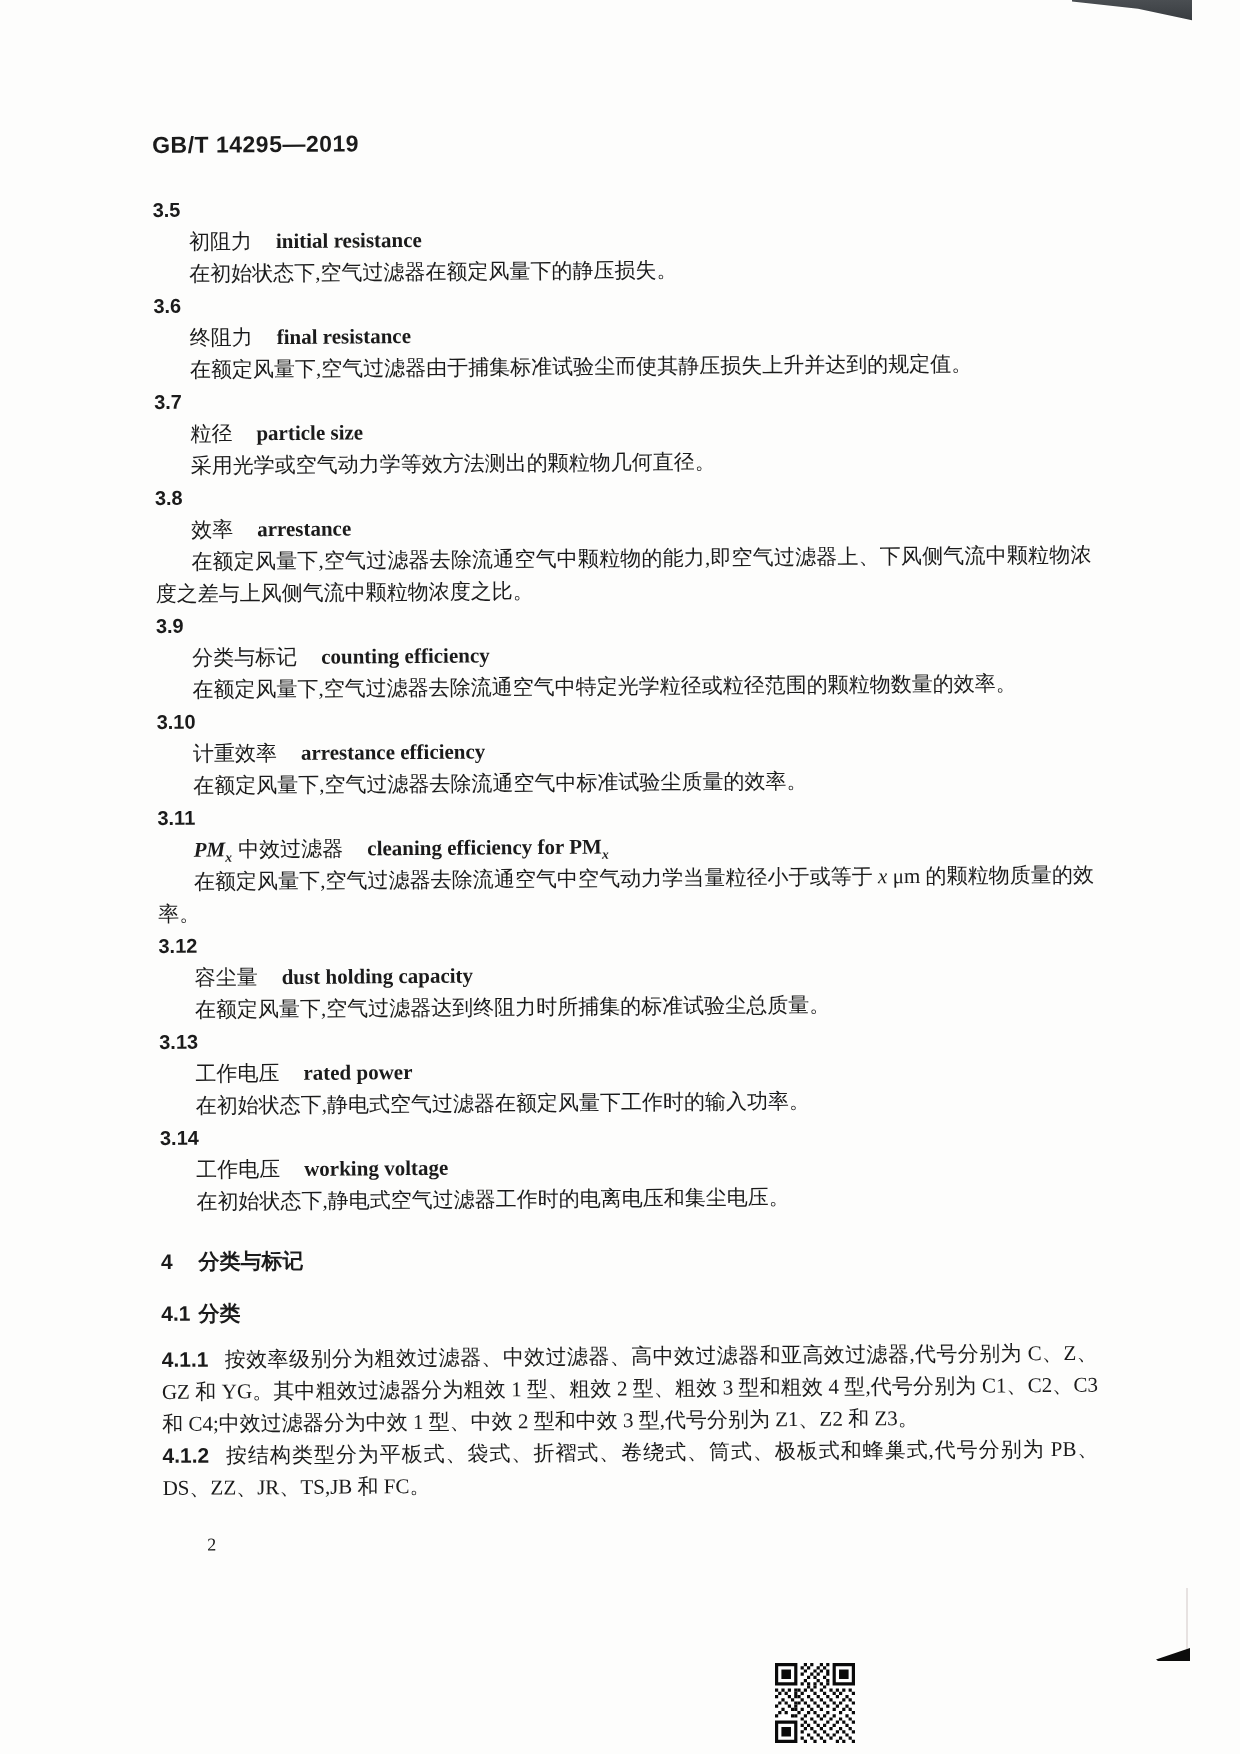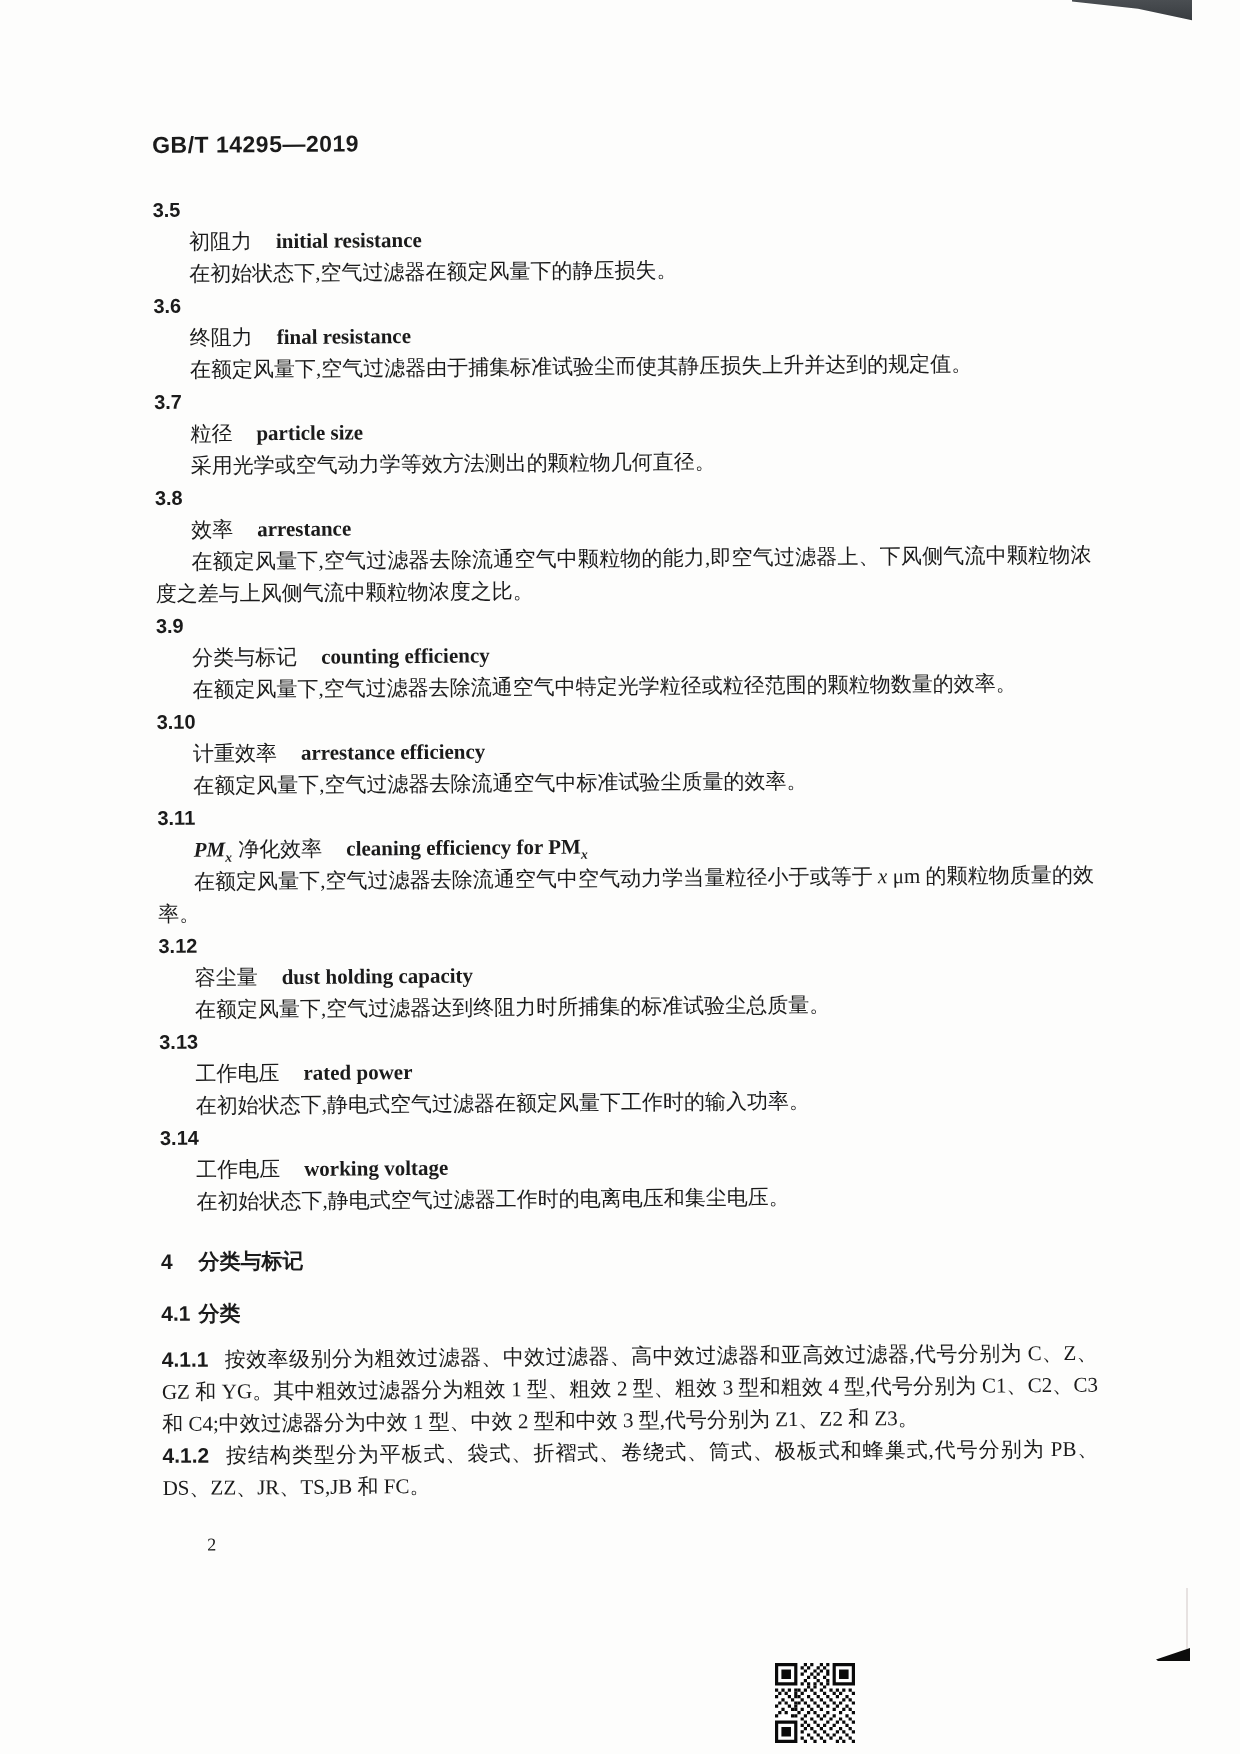--- a/index.html
+++ b/index.html
@@ -185,21 +185,21 @@
       <p class="def">在额定风量下,空气过滤器去除流通空气中特定光学粒径或粒径范围的颗粒物数量的效率。</p>
 
       <div class="term-num">3.10</div>
       <div class="term-heading">
         <span class="cjk">计重效率</span><span class="en">arrestance efficiency</span>
       </div>
       <p class="def">在额定风量下,空气过滤器去除流通空气中标准试验尘质量的效率。</p>
 
       <div class="term-num">3.11</div>
       <div class="term-heading">
-        <span class="lat">PM</span><sub class="var lat">x</sub><span class="cjk zh-post">净化效率</span><span class="en"><span>cleaning efficiency for PM</span><sub class="var">x</sub></span>
+        <span class="lat">PM</span><sub class="var lat">x</sub><span class="cjk zh-post">中效过滤器</span><span class="en"><span>cleaning efficiency for PM</span><sub class="var">x</sub></span>
       </div>
       <p class="def"><span>在额定风量下,空气过滤器去除流通空气中空气动力学当量粒径小于或等于 </span><i class="var">x</i><span> μm 的颗粒物质量的效率。</span></p>
 
       <div class="term-num">3.12</div>
       <div class="term-heading">
         <span class="cjk">容尘量</span><span class="en">dust holding capacity</span>
       </div>
       <p class="def">在额定风量下,空气过滤器达到终阻力时所捕集的标准试验尘总质量。</p>
 
       <div class="term-num">3.13</div>

